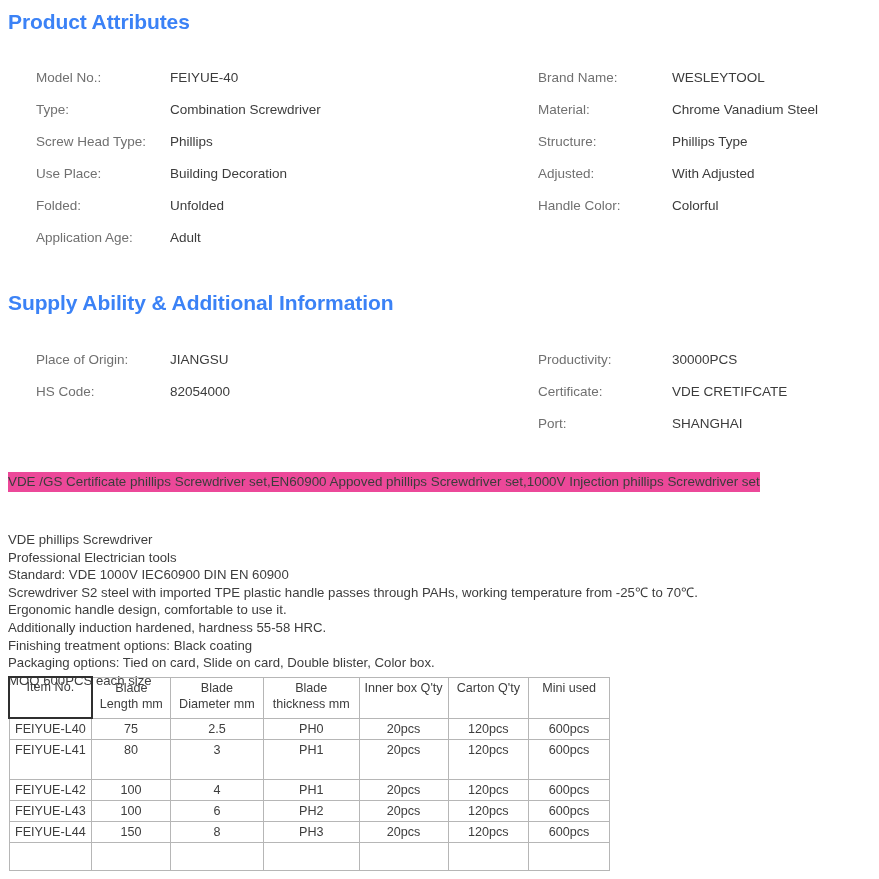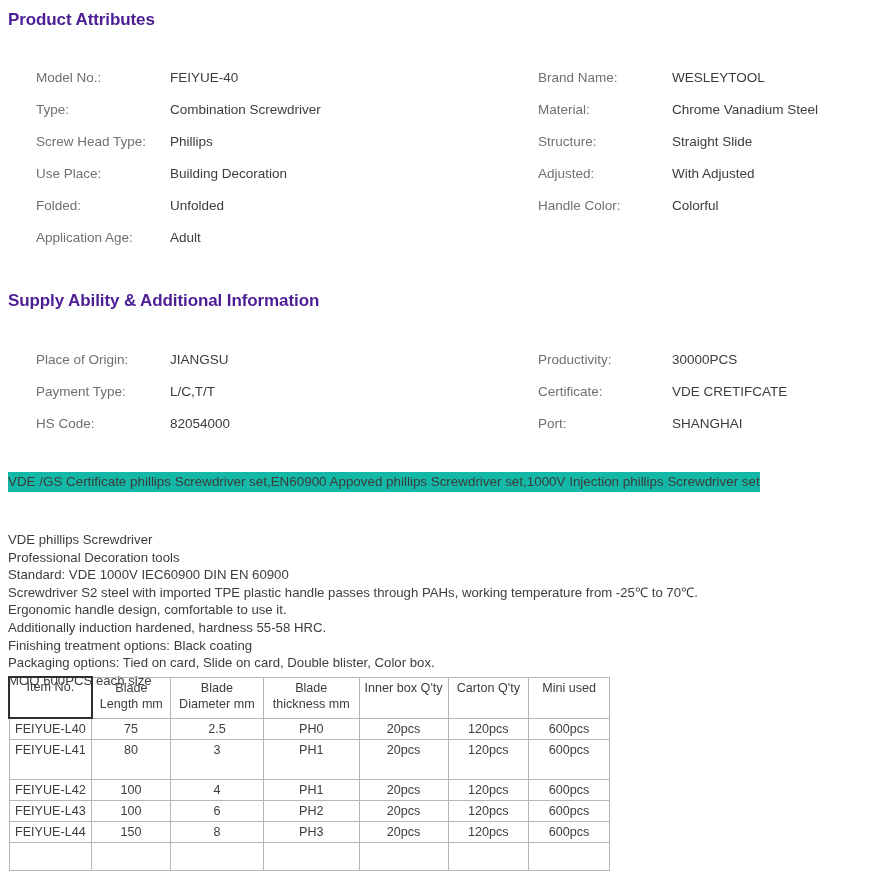--- a/index.html
+++ b/index.html
@@ -19,23 +19,23 @@
   .page {
     position: relative;
     width: 879px;
     height: 879px;
     box-sizing: border-box;
     padding: 0 8px;
   }
 
   
   .section-title {
-    font-size: 17px;
+    font-size: 21px;
     font-weight: bold;
-    color: #4c1d95;
+    color: #3b82f6;
     letter-spacing: -0.1px;
     margin: 0;
     padding: 0;
   }
   #product-attributes-title { position: absolute; left: 8px; top: 10px; }
   #supply-ability-title     { position: absolute; left: 8px; top: 291px; }
 
   
   .attr-block {
     position: absolute;
@@ -170,51 +170,50 @@
           <div class="attr-row"><span class="attr-label">Model No.:</span><span class="attr-value">FEIYUE-40</span></div>
           <div class="attr-row"><span class="attr-label">Type:</span><span class="attr-value">Combination Screwdriver</span></div>
           <div class="attr-row"><span class="attr-label">Screw Head Type:</span><span class="attr-value">Phillips</span></div>
           <div class="attr-row"><span class="attr-label">Use Place:</span><span class="attr-value">Building Decoration</span></div>
           <div class="attr-row"><span class="attr-label">Folded:</span><span class="attr-value">Unfolded</span></div>
           <div class="attr-row"><span class="attr-label">Application Age:</span><span class="attr-value">Adult</span></div>
         </div>
       <div class="attr-col right" id="pa-right">
           <div class="attr-row"><span class="attr-label">Brand Name:</span><span class="attr-value">WESLEYTOOL</span></div>
           <div class="attr-row"><span class="attr-label">Material:</span><span class="attr-value">Chrome Vanadium Steel</span></div>
-          <div class="attr-row"><span class="attr-label">Structure:</span><span class="attr-value">Straight Slide</span></div>
+          <div class="attr-row"><span class="attr-label">Structure:</span><span class="attr-value">Phillips Type</span></div>
           <div class="attr-row"><span class="attr-label">Adjusted:</span><span class="attr-value">With Adjusted</span></div>
           <div class="attr-row"><span class="attr-label">Handle Color:</span><span class="attr-value">Colorful</span></div>
         </div>
     </div>
   </div>
 
   <h2 class="section-title" id="supply-ability-title">Supply Ability &amp; Additional Information</h2>
 
   <div class="attr-block" id="supply-ability-block">
     <div class="attr-columns">
       <div class="attr-col left" id="sa-left">
           <div class="attr-row"><span class="attr-label">Place of Origin:</span><span class="attr-value">JIANGSU</span></div>
-          <div class="attr-row"><span class="attr-label">Payment Type:</span><span class="attr-value">L/C,T/T</span></div>
           <div class="attr-row"><span class="attr-label">HS Code:</span><span class="attr-value">82054000</span></div>
         </div>
       <div class="attr-col right" id="sa-right">
           <div class="attr-row"><span class="attr-label">Productivity:</span><span class="attr-value">30000PCS</span></div>
           <div class="attr-row"><span class="attr-label">Certificate:</span><span class="attr-value">VDE CRETIFCATE</span></div>
           <div class="attr-row"><span class="attr-label">Port:</span><span class="attr-value">SHANGHAI</span></div>
         </div>
     </div>
   </div>
 
   <div id="promo-block">
-    <div class="promo-highlight" style="background: #14b8a6;">VDE /GS Certificate phillips  Screwdriver set,EN60900 Appoved phillips  Screwdriver set,1000V Injection  phillips  Screwdriver set</div>
+    <div class="promo-highlight" style="background: #ec4899;">VDE /GS Certificate phillips  Screwdriver set,EN60900 Appoved phillips  Screwdriver set,1000V Injection  phillips  Screwdriver set</div>
   </div>
 
   <div id="description-block">
       <div class="desc-line">VDE phillips  Screwdriver</div>
-      <div class="desc-line">Professional Decoration tools</div>
+      <div class="desc-line">Professional Electrician tools</div>
       <div class="desc-line">Standard: VDE 1000V IEC60900 DIN EN 60900</div>
       <div class="desc-line">Screwdriver S2 steel with imported TPE plastic handle passes through PAHs, working temperature from -25℃ to 70℃.</div>
       <div class="desc-line">Ergonomic handle design, comfortable to use it.</div>
       <div class="desc-line">Additionally induction hardened, hardness 55-58 HRC.</div>
       <div class="desc-line">Finishing treatment options: Black coating</div>
       <div class="desc-line">Packaging options: Tied on card, Slide on card, Double blister, Color box.</div>
       <div class="desc-line">MOQ 600PCS each size</div>
     </div>
 
   <div id="spec-table-wrap">

